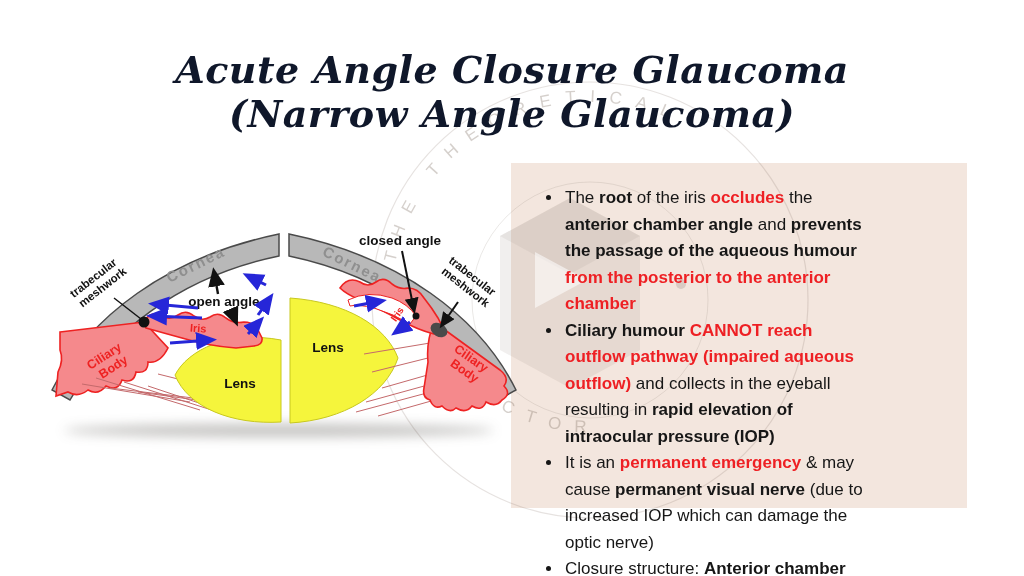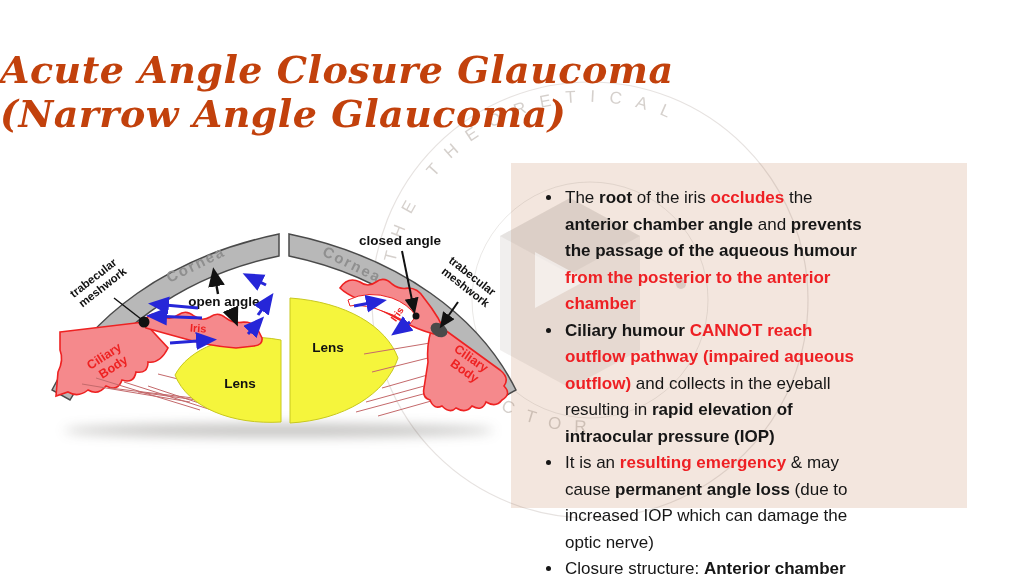--- a/index.html
+++ b/index.html
@@ -1,20 +1,20 @@
 <!DOCTYPE html>
 <html><head>
 <meta charset="utf-8">
 <style>
   html,body{margin:0;padding:0;background:#ffffff;}
   #slide{position:relative;width:1024px;height:576px;background:#ffffff;overflow:hidden;
          font-family:"Liberation Sans",sans-serif;}
   
-  .title{position:absolute;left:0;top:48px;width:100%;z-index:3;
-         color:#c2410c;font-family:"DejaVu Serif",cursive;font-style:italic;font-weight:700;
+  .title{position:absolute;left:0;top:48px;width:100%;text-align:center;z-index:3;
+         color:#0f172a;font-family:"DejaVu Serif",cursive;font-style:italic;font-weight:700;
          font-size:38px;line-height:1.17;letter-spacing:.5px;}
   
   .panel-bg{position:absolute;left:511px;top:163px;width:456px;height:345px;
             background:#f3e6de;z-index:1;}
   
   .bullets{position:absolute;left:511px;top:176px;width:380px;z-index:3;
            color:#161616;font-size:17px;line-height:26.5px;}
   .bullets ul{margin:0;padding:9px 22px 0 52px;}
   .bullets li{padding-left:2px;}
   .b{font-weight:700;}
@@ -171,18 +171,18 @@
         <tspan x="420" y="57">trabecular</tspan>
         <tspan x="420" y="70">meshwork</tspan>
       </text>
     </g>
   </svg>
 
   <div class="bullets">
     <ul>
         <li><span>The </span><span class="b">root</span><span> of the iris </span><span class="b r">occludes</span><span> the </span><span class="b">anterior chamber angle</span><span> and </span><span class="b">prevents the passage of the aqueous humour</span><span> </span><span class="b r">from the posterior to the anterior chamber</span></li>
         <li><span class="b">Ciliary humour </span><span class="b r">CANNOT reach outflow pathway</span><span> </span><span class="b r i">(impaired aqueous outflow)</span><span> and collects in the eyeball resulting in </span><span class="b">rapid elevation of intraocular pressure (IOP)</span></li>
-        <li><span>It is an </span><span class="b r">resulting emergency</span><span> &amp; may cause </span><span class="b">permanent angle loss</span><span> (due to increased IOP which can damage the optic nerve)</span></li>
+        <li><span>It is an </span><span class="b r">permanent emergency</span><span> &amp; may cause </span><span class="b">permanent visual nerve</span><span> (due to increased IOP which can damage the optic nerve)</span></li>
         <li><span>Closure structure: </span><span class="b">Anterior chamber</span></li>
       </ul>
   </div>
 
 </div>
 
 </body></html>

